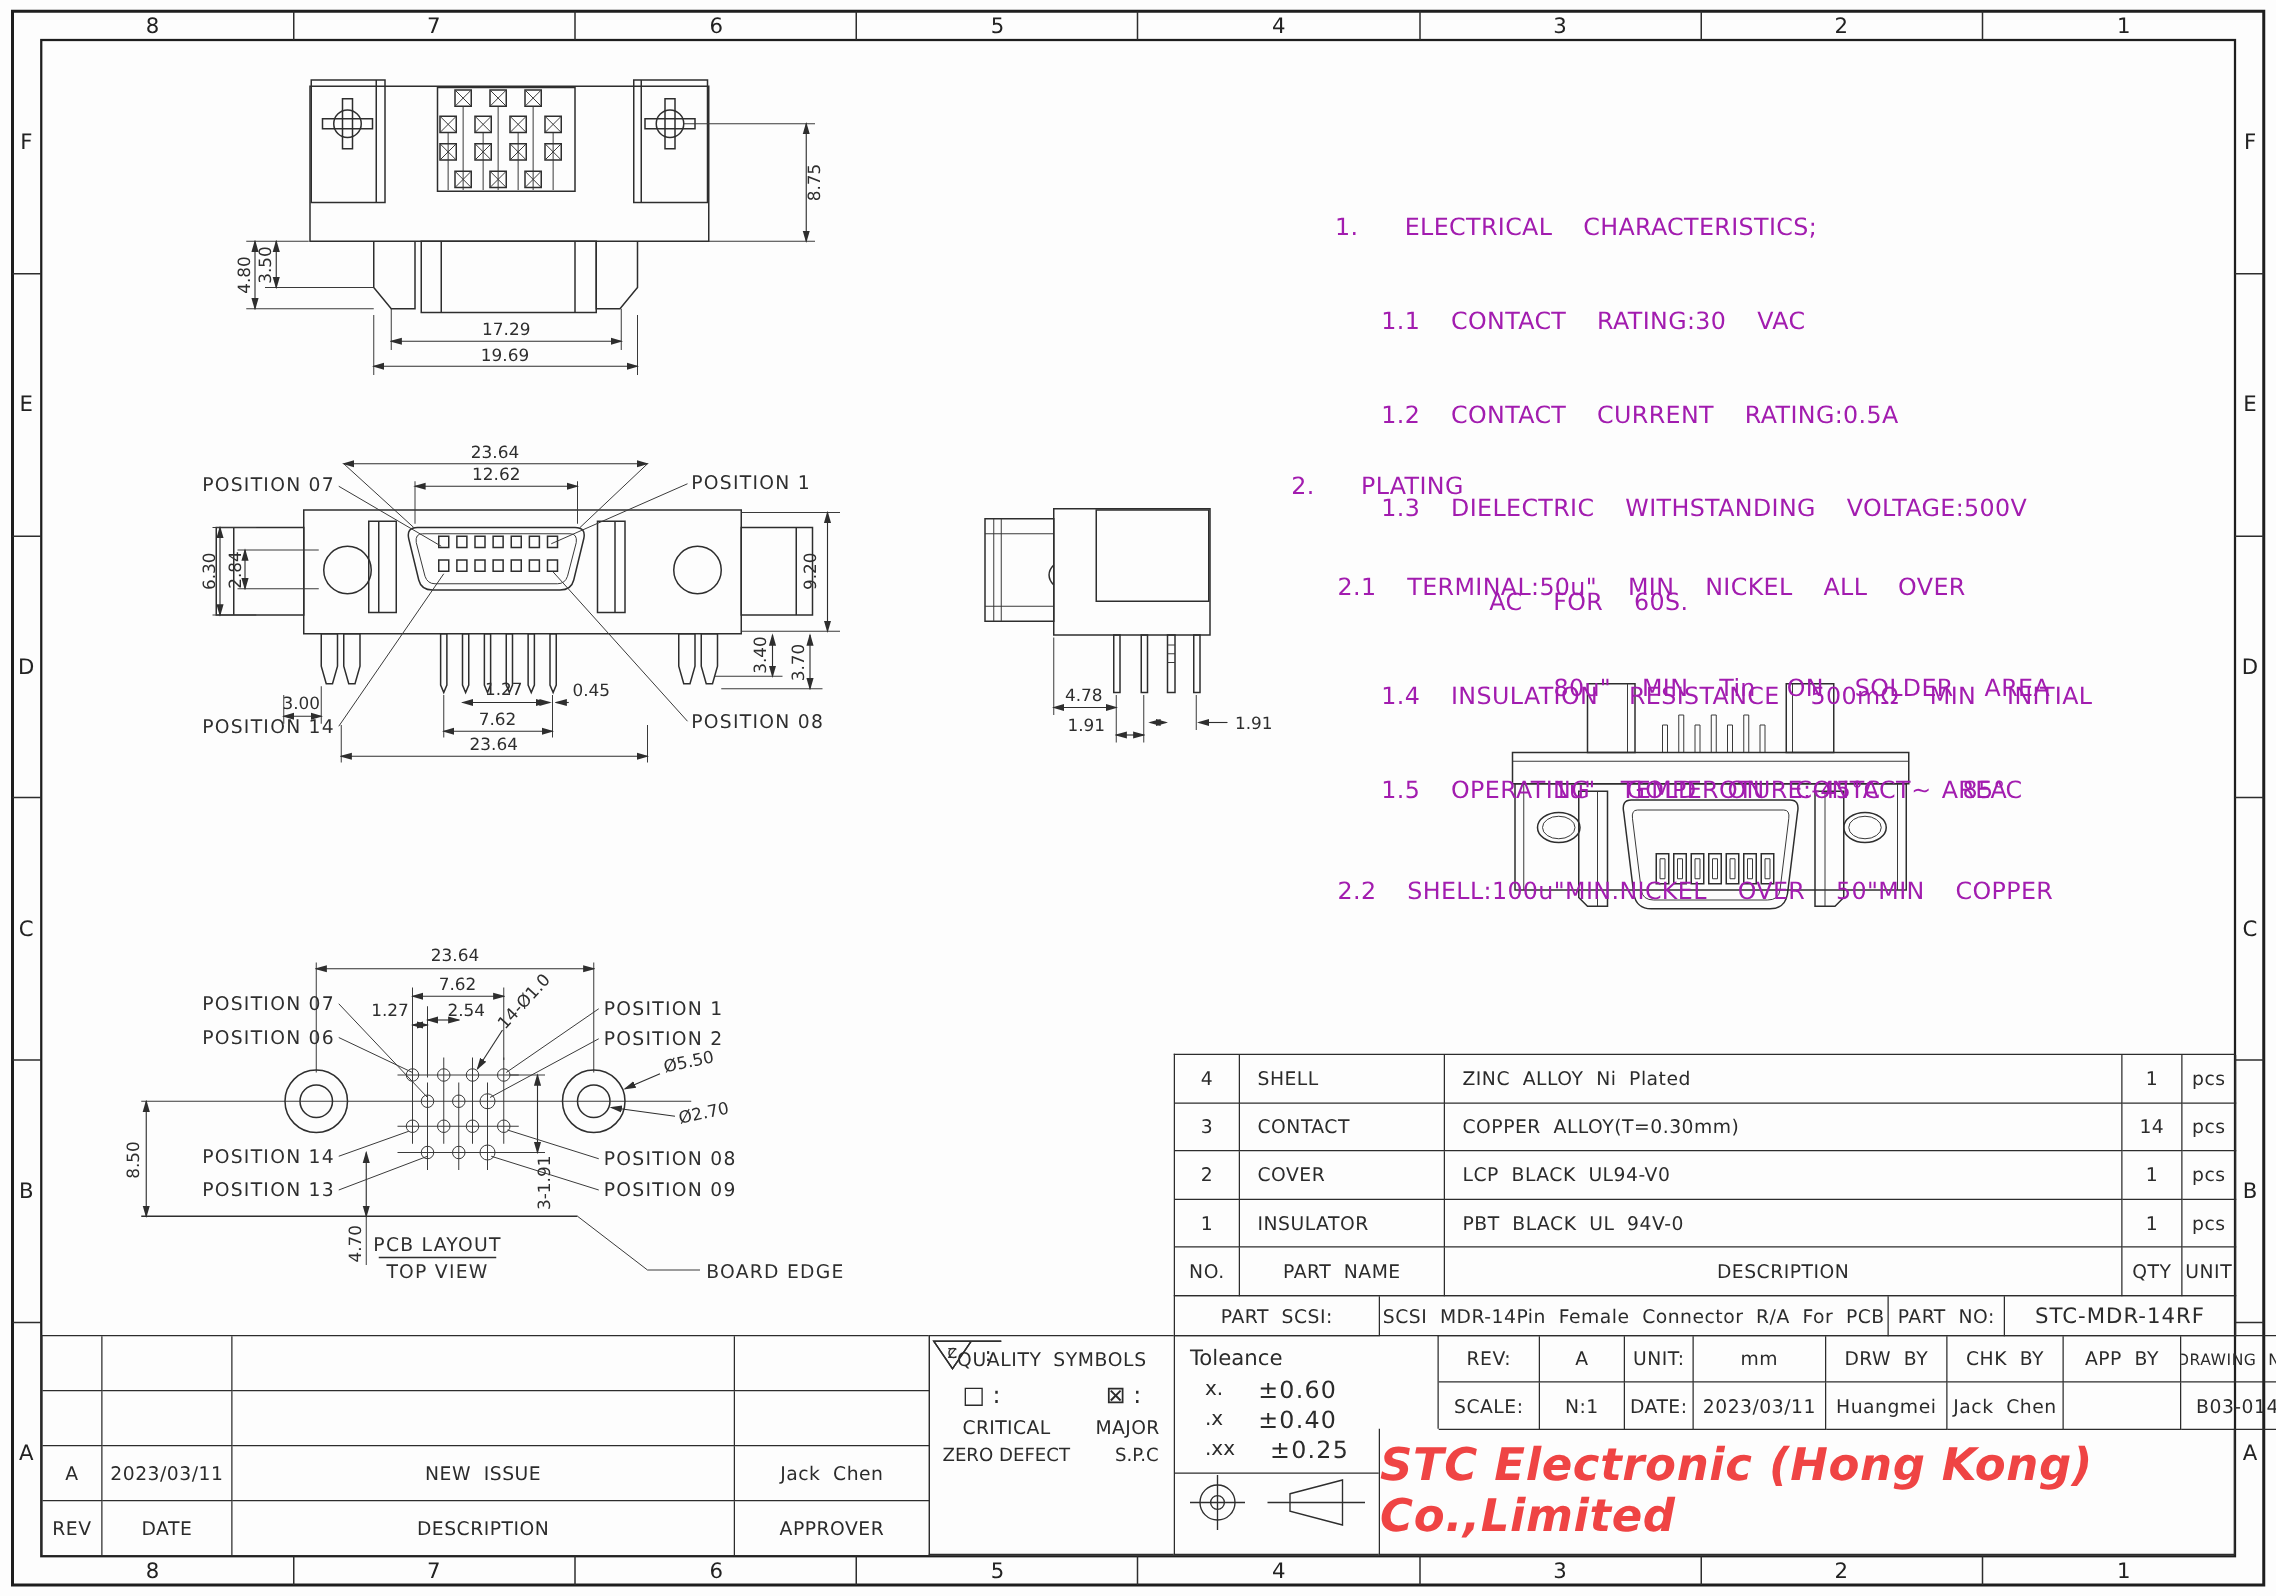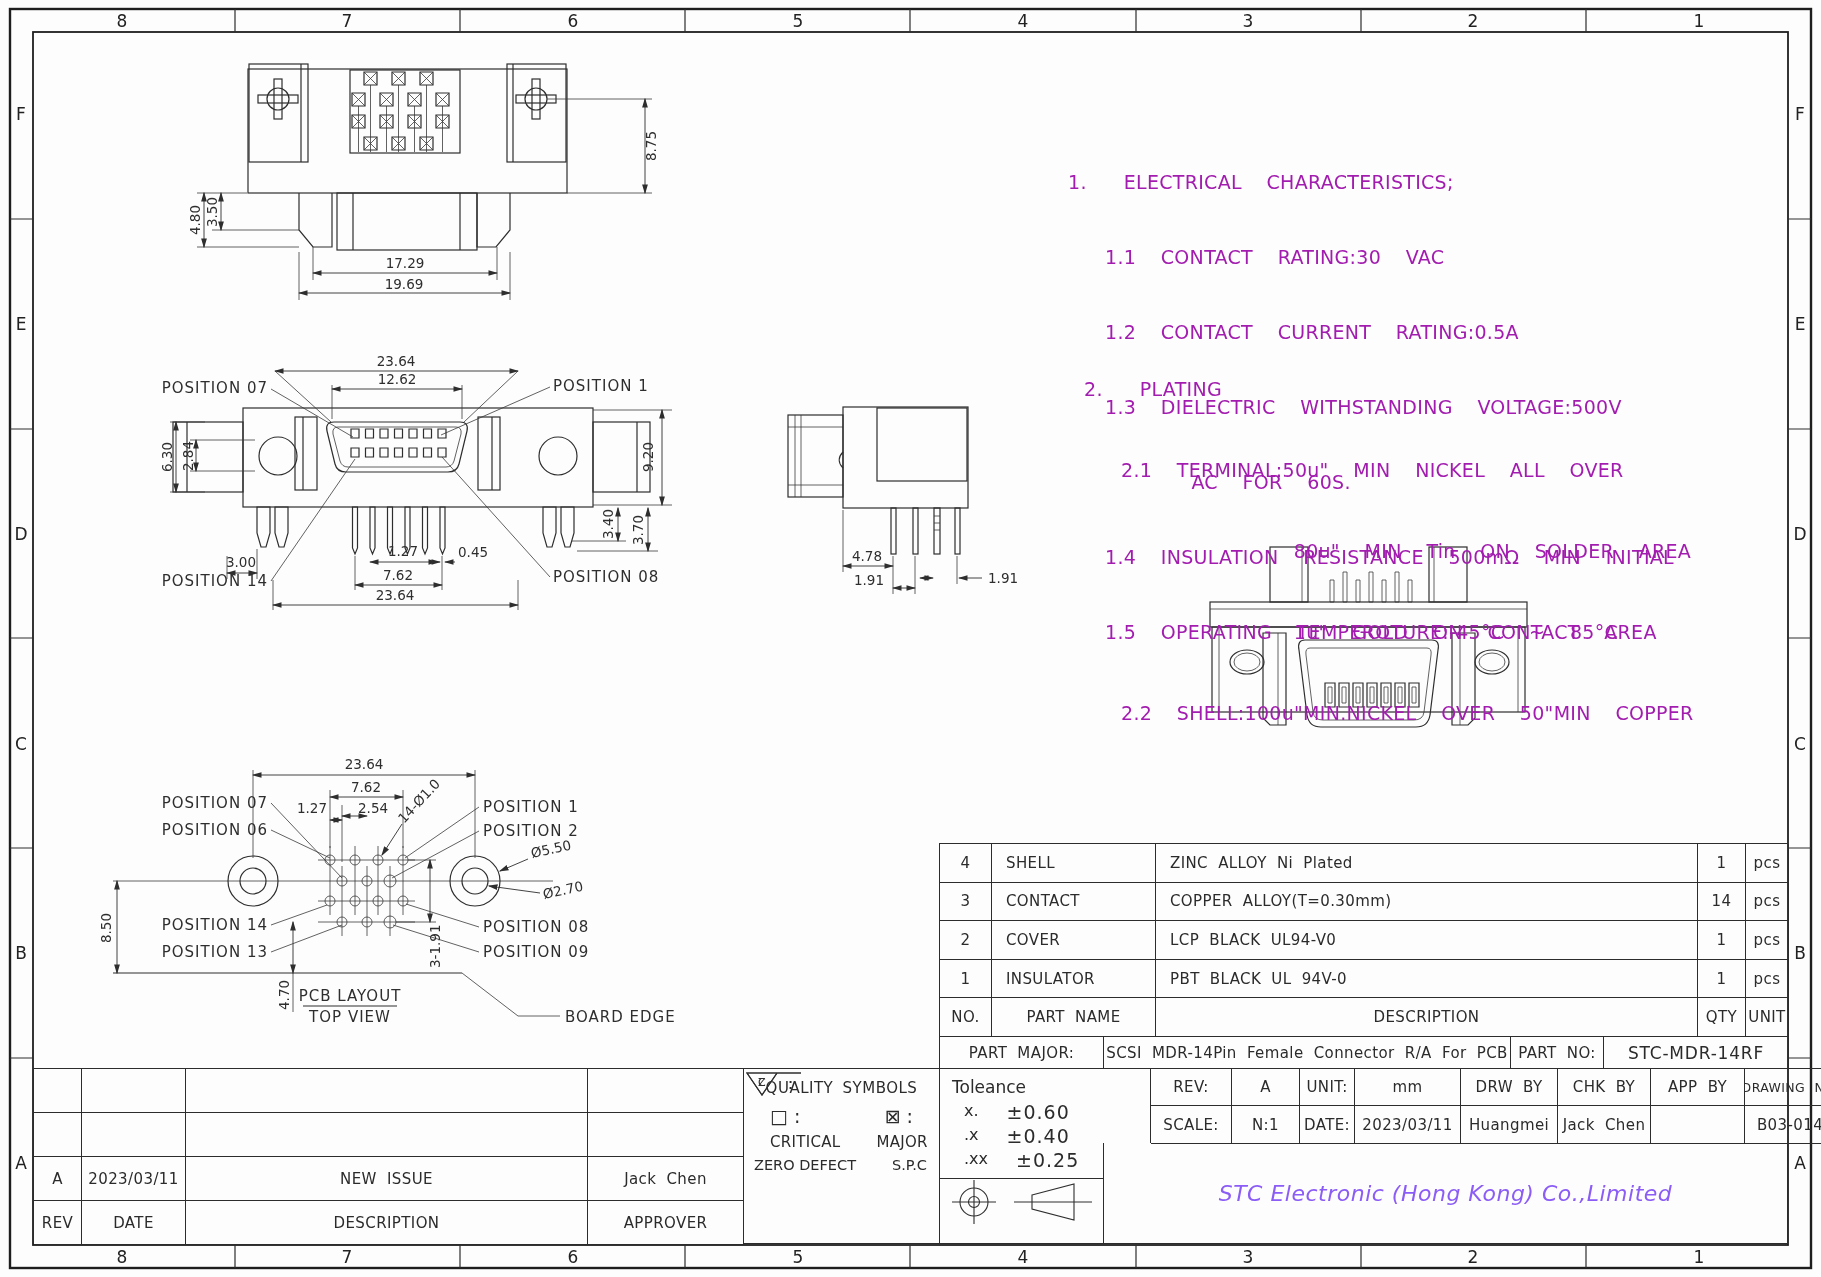--- a/index.html
+++ b/index.html
@@ -19,21 +19,21 @@
         font-size:15px;letter-spacing:.4px;word-spacing:5px;overflow:hidden;white-space:nowrap;}
   .cell.left{justify-content:flex-start;padding-left:14px;}
   .grid{display:grid;border-left:1.6px solid #2c2c2c;border-top:1.6px solid #2c2c2c;box-sizing:border-box;}
   
   .bom{left:939px;top:843px;width:849px;height:193px;grid-template-columns:52px 164px 542px 48px 43px;grid-template-rows:repeat(5,38.6px);}
   
   .tb1{left:939px;top:1036px;width:849px;height:32px;grid-template-columns:164px 407px 93px 185px;grid-template-rows:32px;}
   .tb2{left:1150px;top:1068px;width:685px;height:75px;grid-template-columns:81px 68px 55px 106px 97px 93px 94px 91px;grid-template-rows:37px 38px;}
   .company-box{left:1103px;top:1143px;width:685px;height:101px;border:1.6px solid #2c2c2c;border-top:none;box-sizing:border-box;
                display:flex;align-items:center;justify-content:center;}
-  .company{font-style:italic;font-size:22px;color:#8b5cf6;letter-spacing:.5px;}
+  .company{font-style:italic;font-size:36px;color:#ef4444;letter-spacing:.5px;font-weight:bold;}
   
   .tol{left:939px;top:1068px;width:164px;height:176px;border-left:1.6px solid #2c2c2c;border-top:1.6px solid #2c2c2c;border-bottom:1.6px solid #2c2c2c;box-sizing:border-box;}
   .tol-title{font-size:17px;padding:8px 0 2px 12px;}
   .tol-row{display:flex;padding:2px 0 0 24px;font-size:16px;}
   .tol-row .v{margin-left:28px;font-size:19px;letter-spacing:1px;}
   .tol-sym{border-top:1.4px solid #2c2c2c;margin-top:7px;height:46px;position:relative;}
   
   .qual{left:743px;top:1068px;width:196px;height:176px;border:1.6px solid #2c2c2c;border-right:none;box-sizing:border-box;
         display:flex;flex-direction:column;font-size:15px;}
   .q-title{text-align:center;padding-top:10px;letter-spacing:.5px;word-spacing:4px;}
@@ -322,21 +322,21 @@
 
   <div class="note" style="left:1068px;top:120px">
     <div>1.   ELECTRICAL  CHARACTERISTICS;</div>
     <div class="sub">1.1  CONTACT  RATING:30  VAC</div>
     <div class="sub">1.2  CONTACT  CURRENT  RATING:0.5A</div>
     <div class="sub">1.3  DIELECTRIC  WITHSTANDING  VOLTAGE:500V</div>
     <div class="sub">       AC  FOR  60S.</div>
     <div class="sub">1.4  INSULATION  RESISTANCE  500mΩ  MIN  INITIAL</div>
     <div class="sub">1.5  OPERATING  TEMPEROTURE:-45°C  ~  85°C</div>
   </div>
-  <div class="note" style="left:1084px;top:322px;line-height:27px">
+  <div class="note" style="left:1033px;top:322px;line-height:27px">
     <div>2.   PLATING</div>
     <div class="sub">2.1  TERMINAL:50u"  MIN  NICKEL  ALL  OVER</div>
     <div class="sub">              80u"  MIN  Tin  ON  SOLDER  AREA</div>
     <div class="sub">              1u"  GOLD  ON  CONTACT  AREA</div>
     <div class="sub">2.2  SHELL:100u"MIN.NICKEL  OVER  50"MIN  COPPER</div>
   </div>
 
   <div class="abs grid bom">
     <div class="cell">4</div>
     <div class="cell left">SHELL</div>
@@ -359,21 +359,21 @@
     <div class="cell">1</div>
     <div class="cell">pcs</div>
     <div class="cell">NO.</div>
     <div class="cell">PART NAME</div>
     <div class="cell">DESCRIPTION</div>
     <div class="cell">QTY</div>
     <div class="cell">UNIT</div>
   </div>
 
   <div class="abs grid tb1">
-    <div class="cell">PART    MAJOR:</div>
+    <div class="cell">PART    SCSI:</div>
     <div class="cell">SCSI MDR-14Pin Female Connector R/A For PCB</div>
     <div class="cell">PART NO:</div>
     <div class="cell" style="font-size:17px;letter-spacing:.8px">STC-MDR-14RF</div>
   </div>
   <div class="abs grid tb2">
     <div class="cell">REV:</div>
     <div class="cell">A</div>
     <div class="cell">UNIT:</div>
     <div class="cell">mm</div>
     <div class="cell">DRW BY</div>

